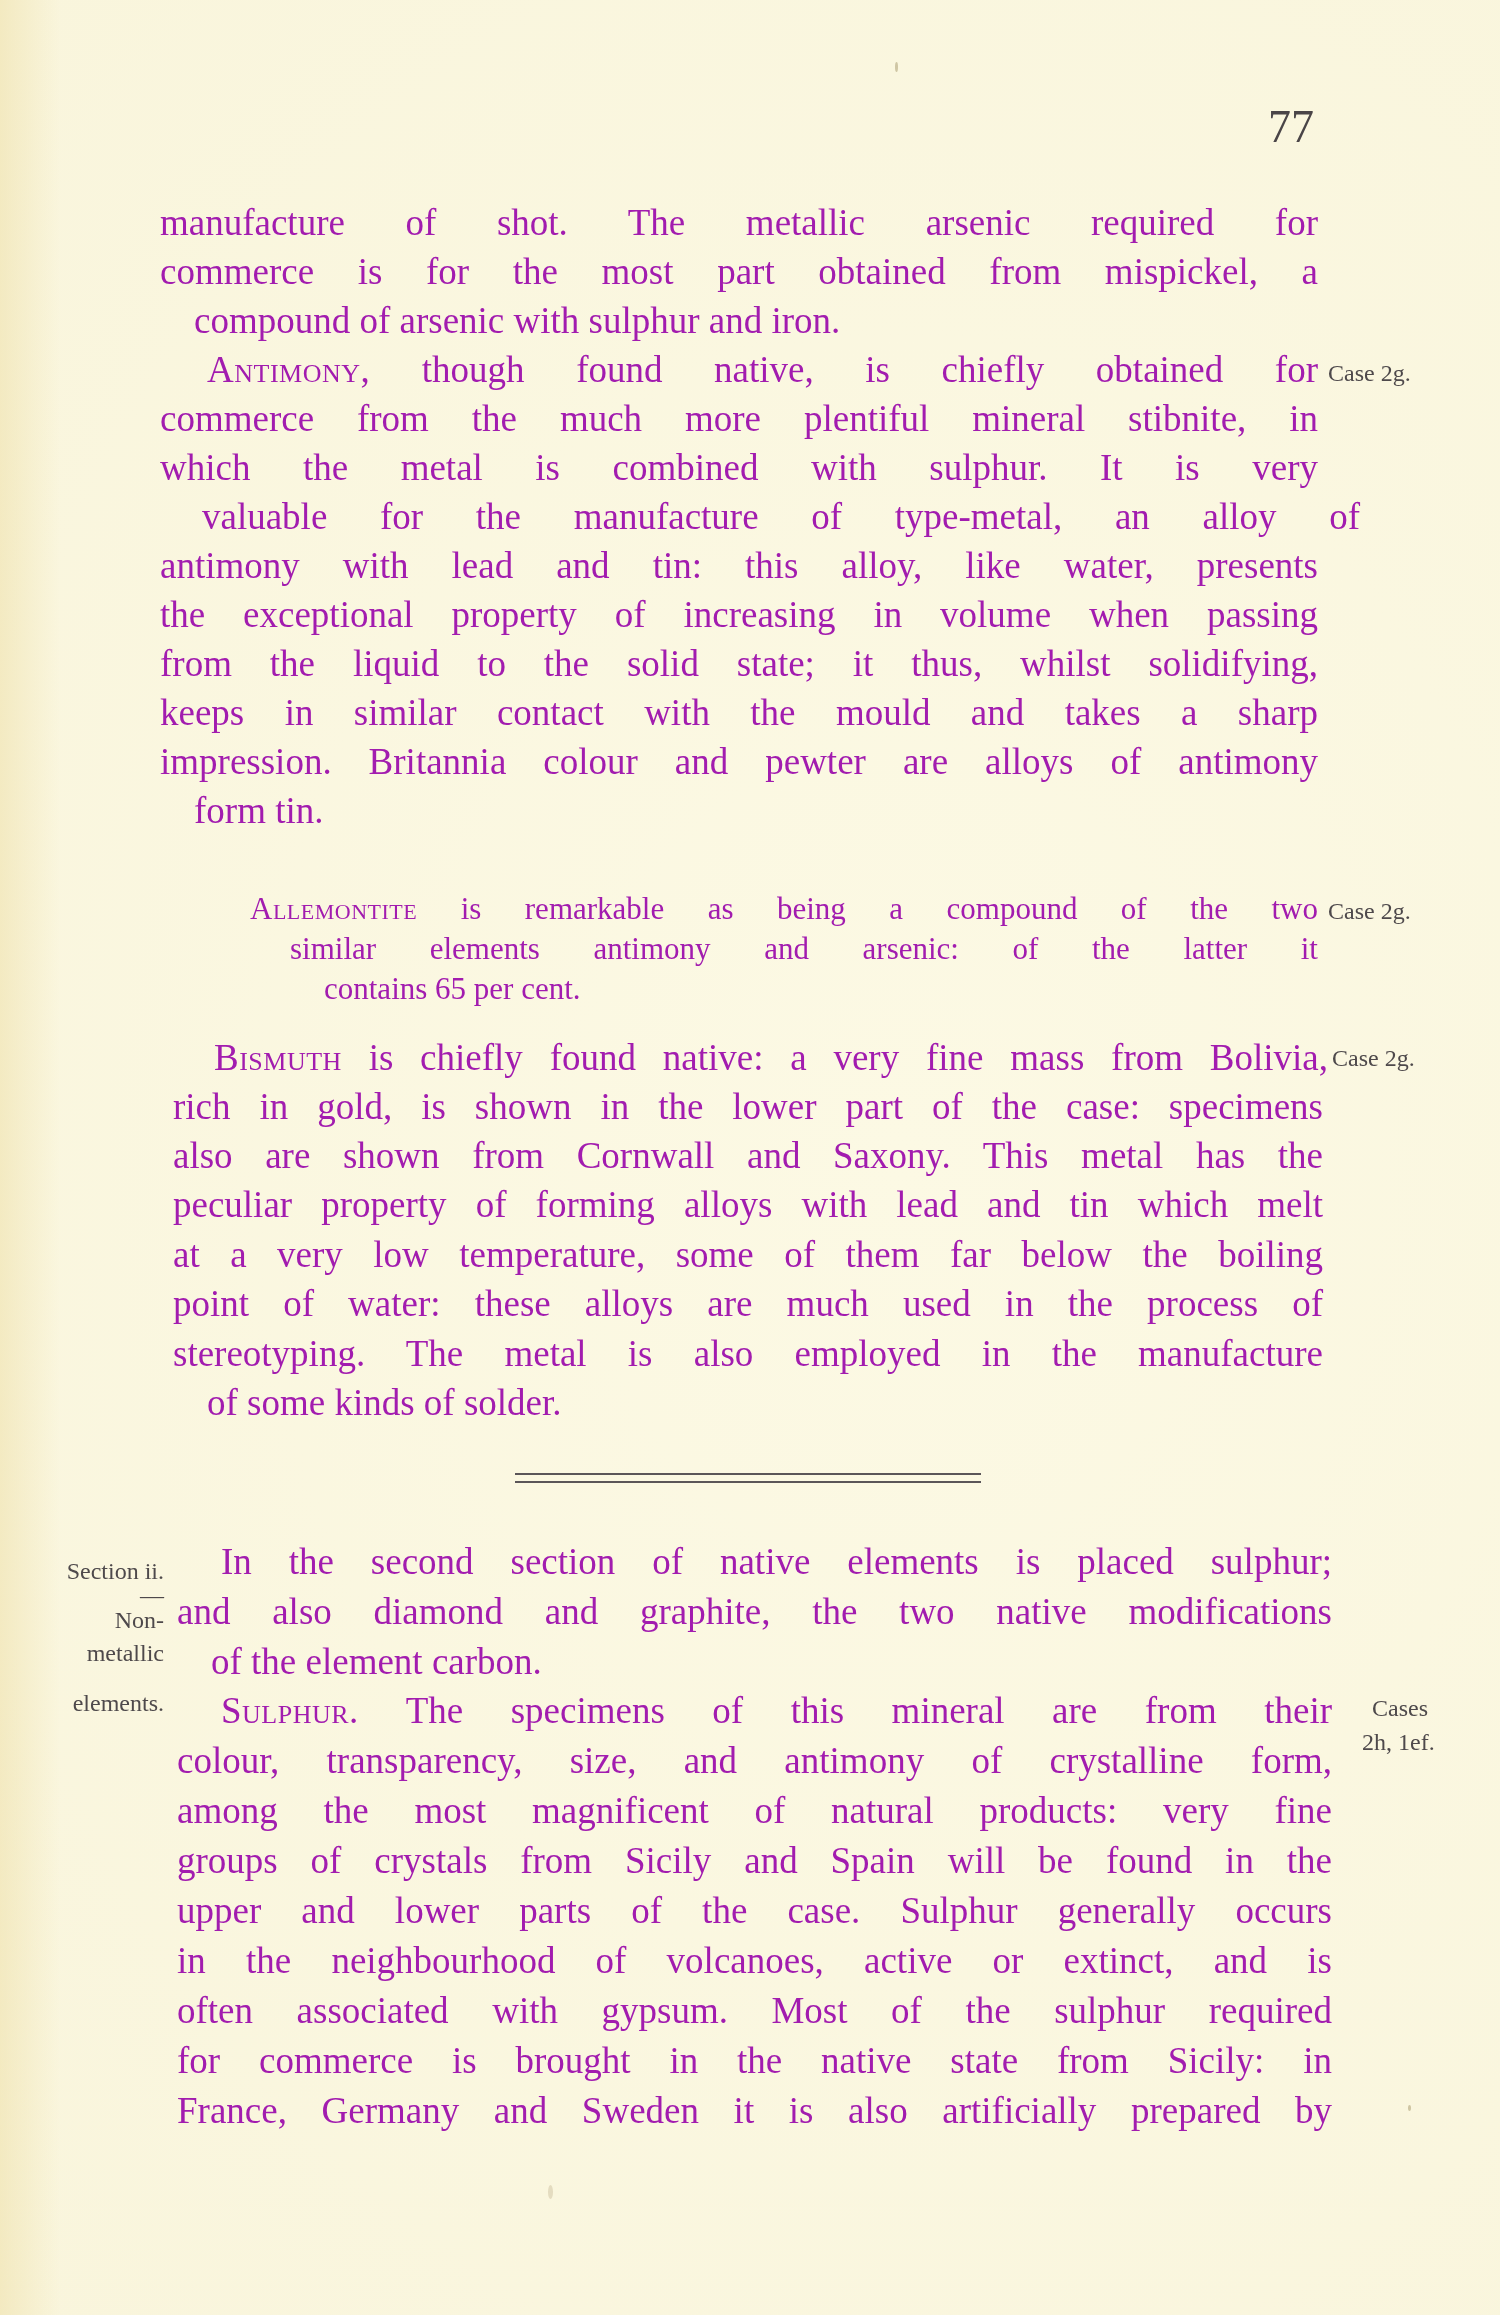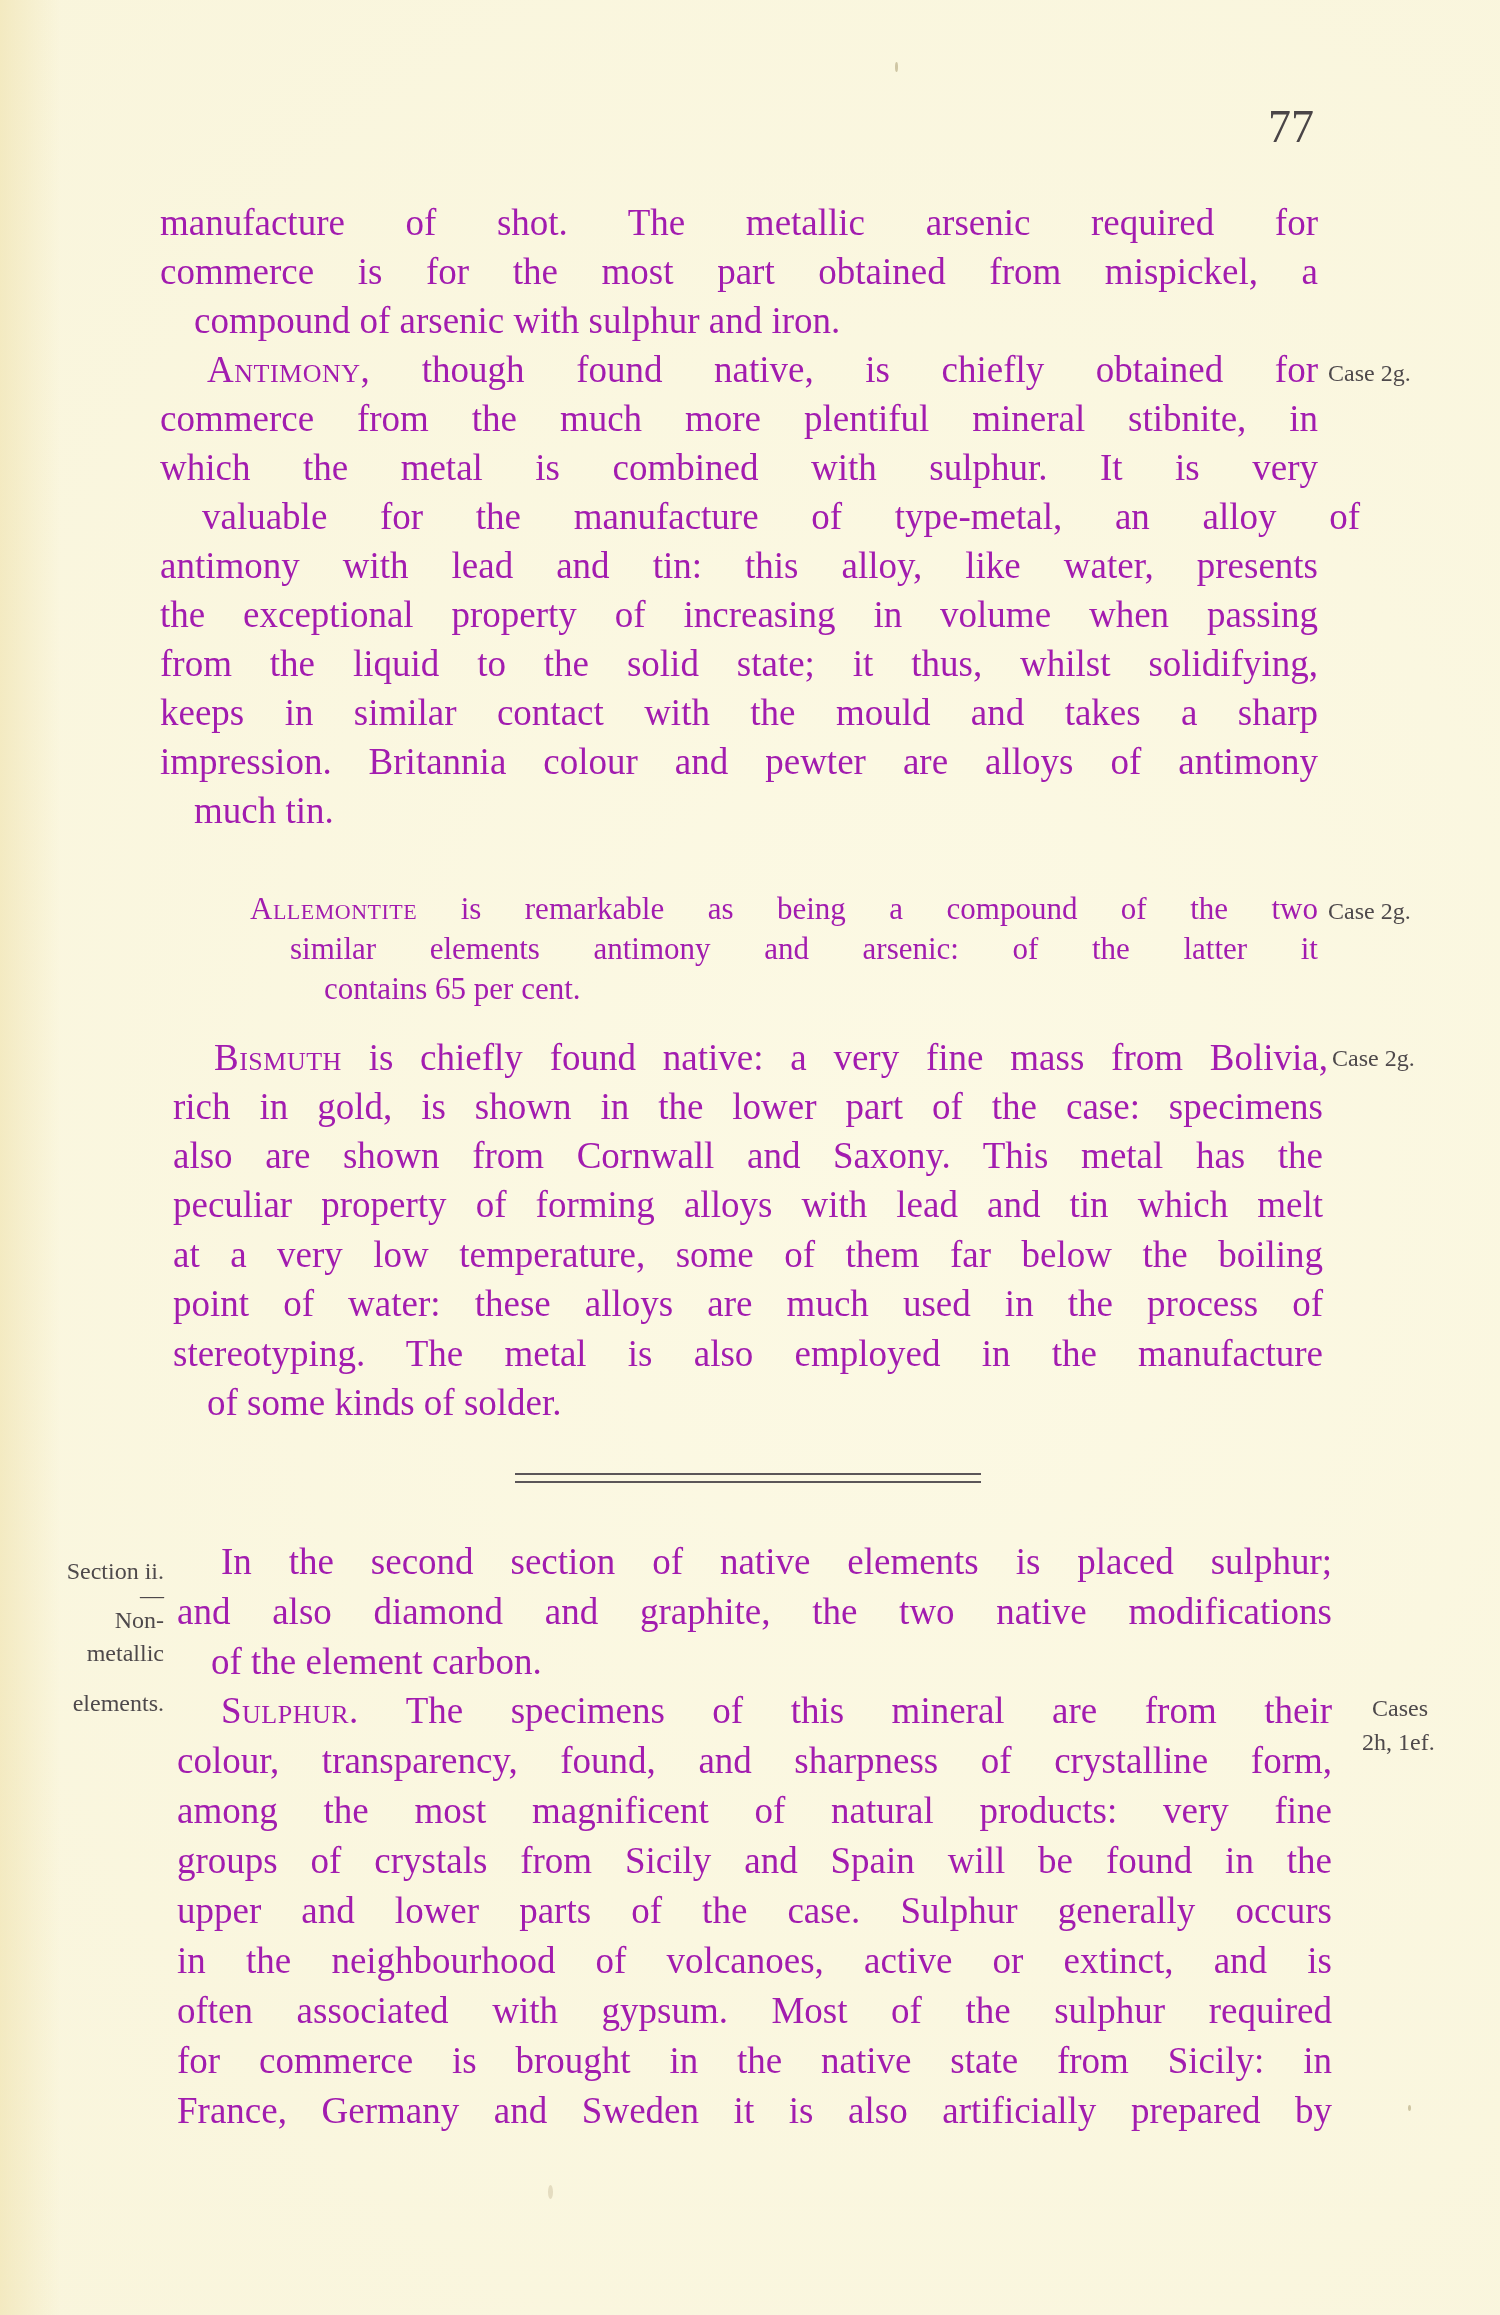--- a/index.html
+++ b/index.html
@@ -62,21 +62,21 @@
     <div class="line" style="left:207px; top:351px; width:1111px;"><span class="sc">Antimony,</span><span> though found native, is chiefly obtained for</span></div>
     <div class="margin-note" style="left:1328px; top:360px;">Case 2g.</div>
     <div class="line" style="left:160px; top:400px; width:1158px;">commerce from the much more plentiful mineral stibnite, in</div>
     <div class="line" style="left:160px; top:449px; width:1158px;">which the metal is combined with sulphur. It is very</div>
     <div class="line" style="left:168px; top:498px; width:1158px;margin-left:34px;">valuable for the manufacture of type-metal, an alloy of</div>
     <div class="line" style="left:160px; top:547px; width:1158px;">antimony with lead and tin: this alloy, like water, presents</div>
     <div class="line" style="left:160px; top:596px; width:1158px;">the exceptional property of increasing in volume when passing</div>
     <div class="line" style="left:160px; top:645px; width:1158px;">from the liquid to the solid state; it thus, whilst solidifying,</div>
     <div class="line" style="left:160px; top:694px; width:1158px;">keeps in similar contact with the mould and takes a sharp</div>
     <div class="line" style="left:160px; top:743px; width:1158px;">impression. Britannia colour and pewter are alloys of antimony</div>
-    <div class="line last" style="left:160px; top:792px; width:1158px;">much tin.</div>
+    <div class="line last" style="left:160px; top:792px; width:1158px;">form tin.</div>
   </div>
 
   <div>
     <div class="line small" style="left:250px; top:893px; width:1068px;"><span class="sc">Allemontite</span><span> is remarkable as being a compound of the two</span></div>
     <div class="margin-note" style="left:1328px; top:898px;">Case 2g.</div>
     <div class="line small" style="left:290px; top:933px; width:1028px;">similar elements antimony and arsenic: of the latter it</div>
     <div class="line small last" style="left:290px; top:973px; width:1028px;">contains 65 per cent.</div>
   </div>
 
   <div>
@@ -104,21 +104,21 @@
   <div>
     <div class="line" style="left:221px; top:1543px; width:1111px;">In the second section of native elements is placed sulphur;</div>
     <div class="line" style="left:177px; top:1593px; width:1155px;">and also diamond and graphite, the two native modifications</div>
     <div class="line last" style="left:177px; top:1643px; width:1155px;">of the element carbon.</div>
   </div>
 
   <div>
     <div class="line" style="left:221px; top:1692px; width:1111px;"><span class="sc">Sulphur.</span><span> The specimens of this mineral are from their</span></div>
     <div class="margin-note" style="left:1372px; top:1695px;">Cases</div>
     <div class="margin-note" style="left:1362px; top:1729px;">2h, 1ef.</div>
-    <div class="line" style="left:177px; top:1742px; width:1155px;">colour, transparency, found, and sharpness of crystalline form,</div>
+    <div class="line" style="left:177px; top:1742px; width:1155px;">colour, transparency, size, and antimony of crystalline form,</div>
     <div class="line" style="left:177px; top:1792px; width:1155px;">among the most magnificent of natural products: very fine</div>
     <div class="line" style="left:177px; top:1842px; width:1155px;">groups of crystals from Sicily and Spain will be found in the</div>
     <div class="line" style="left:177px; top:1892px; width:1155px;">upper and lower parts of the case. Sulphur generally occurs</div>
     <div class="line" style="left:177px; top:1942px; width:1155px;">in the neighbourhood of volcanoes, active or extinct, and is</div>
     <div class="line" style="left:177px; top:1992px; width:1155px;">often associated with gypsum. Most of the sulphur required</div>
     <div class="line" style="left:177px; top:2042px; width:1155px;">for commerce is brought in the native state from Sicily: in</div>
     <div class="line" style="left:177px; top:2092px; width:1155px;">France, Germany and Sweden it is also artificially prepared by</div>
   </div>
 
   <div class="speck" style="left:895px; top:62px; width:3px; height:10px;"></div>

